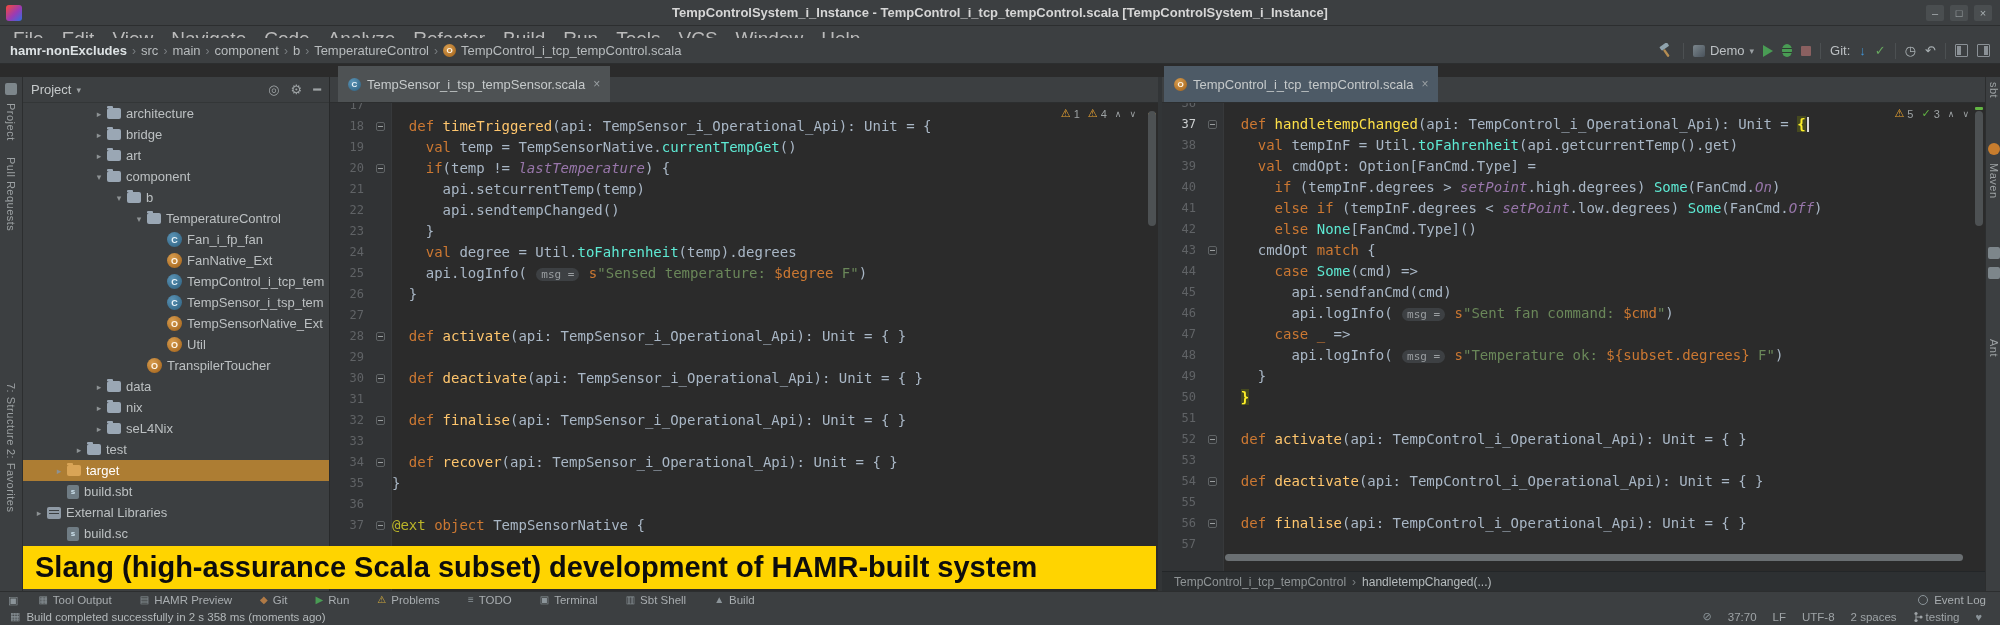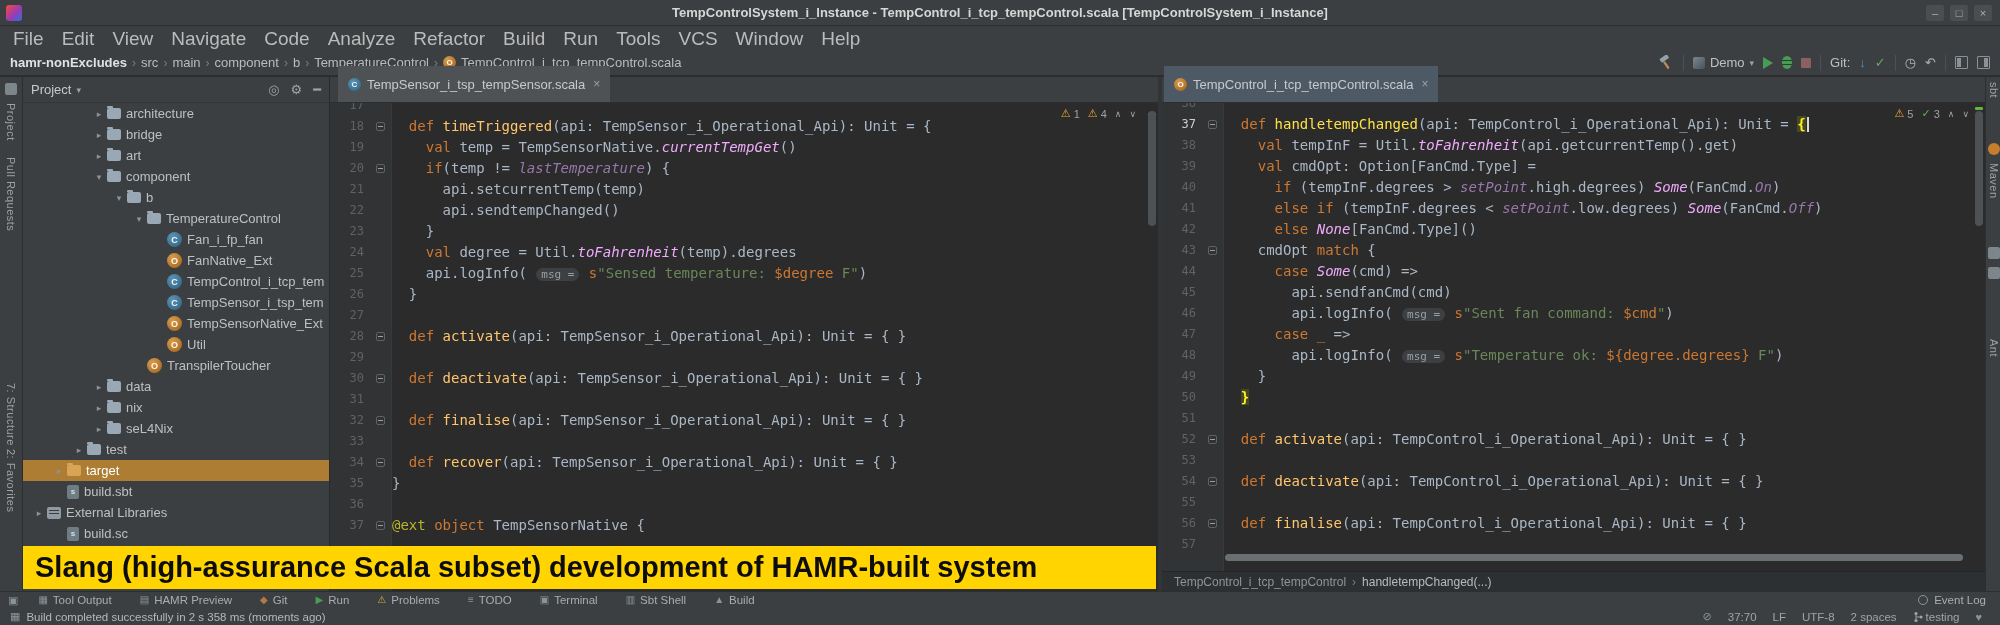--- a/index.html
+++ b/index.html
@@ -15,21 +15,21 @@
   .win-controls{margin-left:auto;display:flex;gap:6px;margin-right:8px;z-index:2}
   .win-btn{width:18px;height:16px;display:flex;align-items:center;justify-content:center;
     color:#a9b0b3;font-size:11px;background:#4a4e50;border-radius:2px}
 
   
   .menubar{position:absolute;top:26px;height:25px;width:100%;background:#3c3f41;display:flex;
     align-items:center;padding-left:4px}
   .mitem{padding:0 9px;font-size:19px;color:#bbbbbb}
 
   
-  .navbar{position:absolute;top:50px;height:26px;width:100%;background:#3c3f41;
+  .navbar{position:absolute;top:38px;height:26px;width:100%;background:#3c3f41;
     border-bottom:1px solid #2c2e2f;display:flex;align-items:center;padding:0 10px}
   .crumbs{display:flex;align-items:center;gap:5px;white-space:nowrap}
   .crumb{font-size:13px;color:#b8bcbe}
   .crumb.root{font-weight:bold;color:#dde2e4}
   .csep{color:#787d80;font-size:12px}
   .run-toolbar{margin-left:auto;display:flex;align-items:center;gap:9px}
   .vsep{width:1px;height:16px;background:#4c5052}
   .chip{display:flex;align-items:center;gap:5px;color:#bcc0c3;font-size:13px}
   .cfgico{width:12px;height:12px;border-radius:2px;background:linear-gradient(135deg,#7b868c,#49525b)}
   .chev-down{font-size:9px;color:#9aa0a3}
@@ -109,21 +109,21 @@
   .cl.cur .ln{color:#cdd0d1}
   .fold{width:22px;flex:none;position:relative;z-index:1}
   .fold i{position:absolute;left:6px;top:6px;width:9px;height:9px;border:1px solid #5e6264;border-radius:2px;
     background:linear-gradient(#9a9e9f,#9a9e9f) center/5px 1px no-repeat}
   .ct{flex:1}
   .sg-p{color:#a9b7c6}
   .sg-k{color:#cc7832}
   .sg-f{color:#ffc66d}
   .sg-u{color:#fde047;}
   .sg-s{color:#6a8759}
-  .sg-i{color:#f0abfc;font-style:italic}
+  .sg-i{color:#5eead4;}
   .sg-v{color:#9876aa;font-style:italic}
   .sg-a{color:#bbb529}
   .sg-x{color:#cc7832}
   .sg-n{background:#3d4043;color:#9a9ea1;border-radius:7px;padding:0 5px;font-size:11px;margin:0 1px}
   .sg-b,.sg-c{background:#45491f;color:#ffef28;font-weight:bold}
   .caret{display:inline-block;width:2px;height:15px;background:#d8d8d8;vertical-align:text-bottom;margin-left:1px}
 
   .inspect{position:absolute;top:30px;display:flex;align-items:center;gap:8px;font-size:11px;color:#9da2a4;z-index:3}
   #edL .inspect{right:22px}
   #edR .inspect{right:16px}
@@ -448,21 +448,21 @@
           <div class="cl"><span class="ln">38</span><span class="fold"></span><span class="ct"><span class="sg-p">    </span><span class="sg-k">val </span><span class="sg-p">tempInF = Util.</span><span class="sg-i">toFahrenheit</span><span class="sg-p">(api.getcurrentTemp().get)</span></span></div>
           <div class="cl"><span class="ln">39</span><span class="fold"></span><span class="ct"><span class="sg-p">    </span><span class="sg-k">val </span><span class="sg-p">cmdOpt: Option[FanCmd.Type] =</span></span></div>
           <div class="cl"><span class="ln">40</span><span class="fold"></span><span class="ct"><span class="sg-p">      </span><span class="sg-k">if</span><span class="sg-p"> (tempInF.degrees &gt; </span><span class="sg-v">setPoint</span><span class="sg-p">.high.degrees) </span><span class="sg-i">Some</span><span class="sg-p">(FanCmd.</span><span class="sg-v">On</span><span class="sg-p">)</span></span></div>
           <div class="cl"><span class="ln">41</span><span class="fold"></span><span class="ct"><span class="sg-p">      </span><span class="sg-k">else if</span><span class="sg-p"> (tempInF.degrees &lt; </span><span class="sg-v">setPoint</span><span class="sg-p">.low.degrees) </span><span class="sg-i">Some</span><span class="sg-p">(FanCmd.</span><span class="sg-v">Off</span><span class="sg-p">)</span></span></div>
           <div class="cl"><span class="ln">42</span><span class="fold"></span><span class="ct"><span class="sg-p">      </span><span class="sg-k">else </span><span class="sg-i">None</span><span class="sg-p">[FanCmd.Type]()</span></span></div>
           <div class="cl"><span class="ln">43</span><span class="fold"><i></i></span><span class="ct"><span class="sg-p">    cmdOpt </span><span class="sg-k">match</span><span class="sg-p"> {</span></span></div>
           <div class="cl"><span class="ln">44</span><span class="fold"></span><span class="ct"><span class="sg-p">      </span><span class="sg-k">case </span><span class="sg-i">Some</span><span class="sg-p">(cmd) =&gt;</span></span></div>
           <div class="cl"><span class="ln">45</span><span class="fold"></span><span class="ct"><span class="sg-p">        api.sendfanCmd(cmd)</span></span></div>
           <div class="cl"><span class="ln">46</span><span class="fold"></span><span class="ct"><span class="sg-p">        api.logInfo( </span><span class="sg-n">msg =</span><span class="sg-p"> </span><span class="sg-k">s</span><span class="sg-s">"Sent fan command: </span><span class="sg-x">$cmd</span><span class="sg-s">"</span><span class="sg-p">)</span></span></div>
           <div class="cl"><span class="ln">47</span><span class="fold"></span><span class="ct"><span class="sg-p">      </span><span class="sg-k">case </span><span class="sg-k">_</span><span class="sg-p"> =&gt;</span></span></div>
-          <div class="cl"><span class="ln">48</span><span class="fold"></span><span class="ct"><span class="sg-p">        api.logInfo( </span><span class="sg-n">msg =</span><span class="sg-p"> </span><span class="sg-k">s</span><span class="sg-s">"Temperature ok: </span><span class="sg-x">${degree.degrees}</span><span class="sg-s"> F"</span><span class="sg-p">)</span></span></div>
+          <div class="cl"><span class="ln">48</span><span class="fold"></span><span class="ct"><span class="sg-p">        api.logInfo( </span><span class="sg-n">msg =</span><span class="sg-p"> </span><span class="sg-k">s</span><span class="sg-s">"Temperature ok: </span><span class="sg-x">${subset.degrees}</span><span class="sg-s"> F"</span><span class="sg-p">)</span></span></div>
           <div class="cl"><span class="ln">49</span><span class="fold"></span><span class="ct"><span class="sg-p">    }</span></span></div>
           <div class="cl"><span class="ln">50</span><span class="fold"></span><span class="ct"><span class="sg-p">  </span><span class="sg-b">}</span></span></div>
           <div class="cl"><span class="ln">51</span><span class="fold"></span><span class="ct"></span></div>
           <div class="cl"><span class="ln">52</span><span class="fold"><i></i></span><span class="ct"><span class="sg-p">  </span><span class="sg-k">def </span><span class="sg-f">activate</span><span class="sg-p">(api: TempControl_i_Operational_Api): Unit = { }</span></span></div>
           <div class="cl"><span class="ln">53</span><span class="fold"></span><span class="ct"></span></div>
           <div class="cl"><span class="ln">54</span><span class="fold"><i></i></span><span class="ct"><span class="sg-p">  </span><span class="sg-k">def </span><span class="sg-f">deactivate</span><span class="sg-p">(api: TempControl_i_Operational_Api): Unit = { }</span></span></div>
           <div class="cl"><span class="ln">55</span><span class="fold"></span><span class="ct"></span></div>
           <div class="cl"><span class="ln">56</span><span class="fold"><i></i></span><span class="ct"><span class="sg-p">  </span><span class="sg-k">def </span><span class="sg-f">finalise</span><span class="sg-p">(api: TempControl_i_Operational_Api): Unit = { }</span></span></div>
           <div class="cl"><span class="ln">57</span><span class="fold"></span><span class="ct"></span></div>
         </div>

